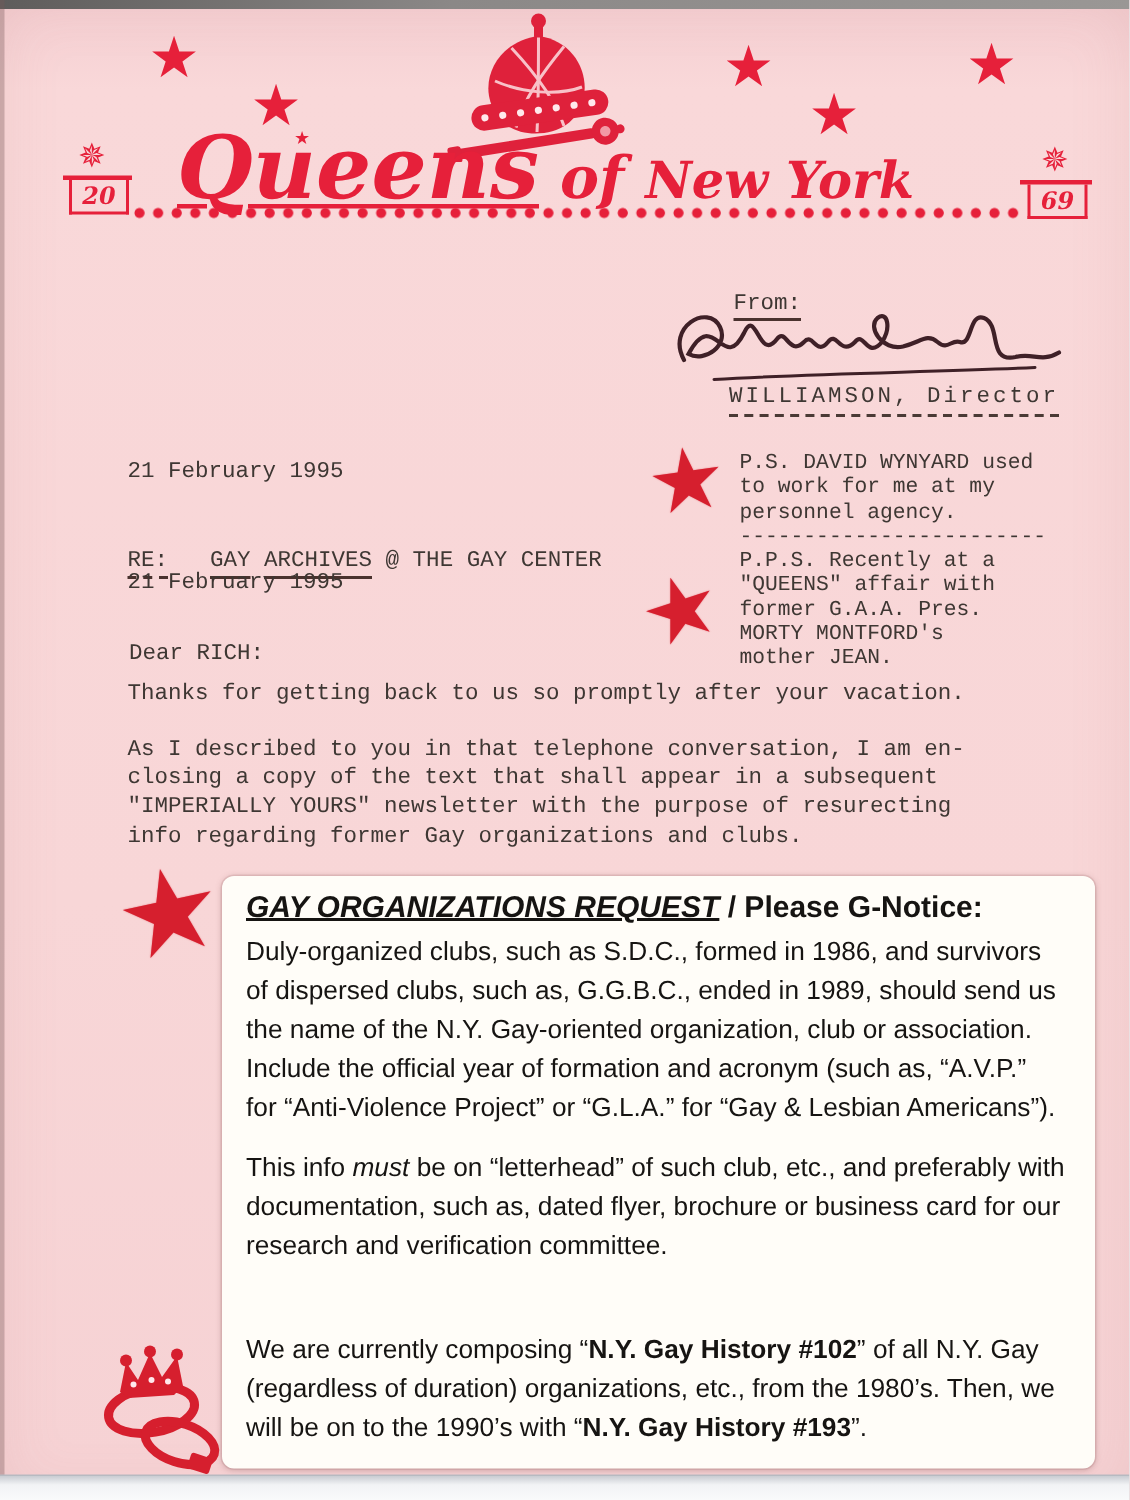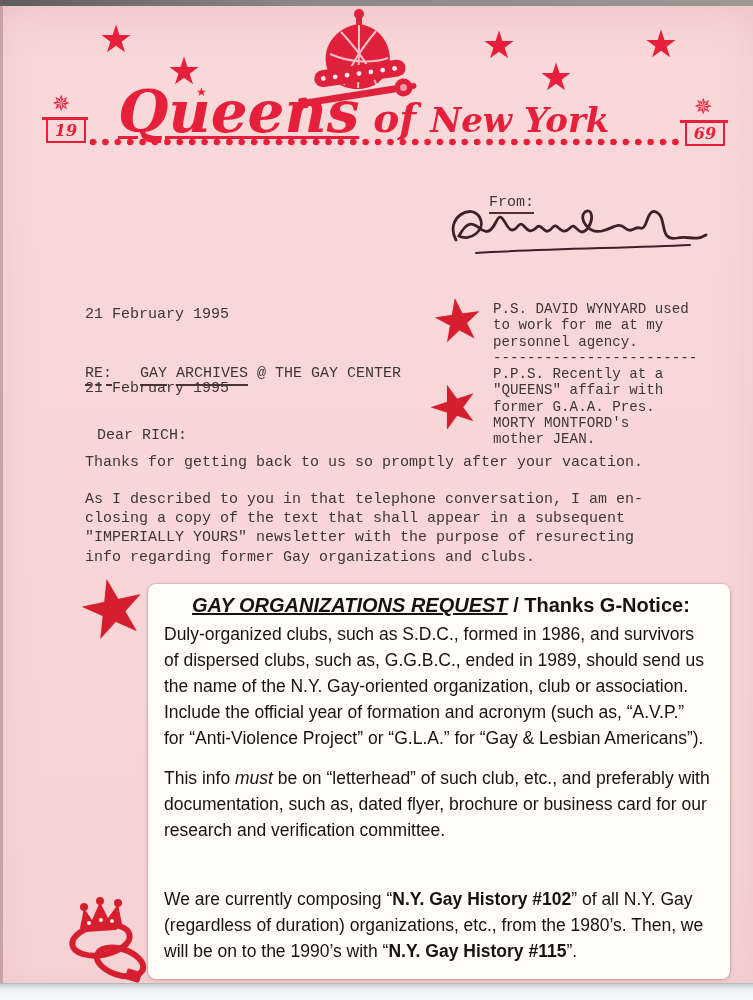--- a/index.html
+++ b/index.html
@@ -42,33 +42,33 @@
         border-bottom:2px solid #4a322e;padding-bottom:1px;}
   .sig{position:absolute;left:446px;top:198px;}
   .sender-name{position:absolute;left:486px;top:256px;font-size:15px;letter-spacing:2px;
         border-bottom:2px dashed #4a3a35;padding-bottom:3px;}
   .date1{position:absolute;left:85px;top:306px;font-size:15px;}
   .re-line{position:absolute;left:85px;top:341px;font-size:15px;margin-top:24px;}
   .u-dash{border-bottom:2px dashed #4a322e;padding-bottom:2px;}
   .u-solid{border-bottom:2px solid #4a322e;padding-bottom:2px;}
   .re-gap{display:inline-block;width:28px;}
   .date2{position:absolute;left:85px;top:380px;font-size:15px;}
-  .salutation{position:absolute;left:97px;top:427px;font-size:15px;}
+  .salutation{position:absolute;left:86px;top:427px;font-size:15px;}
   .ps-block{position:absolute;left:493px;top:301px;width:218px;font-size:14.2px;line-height:16.3px;}
   .body-p1{position:absolute;left:85px;top:454px;font-size:15px;}
   .body-p2{position:absolute;left:85px;top:490px;font-size:15px;line-height:19.2px;}
   .body-p3{position:absolute;left:85px;top:572px;font-size:15px;}
 
   
   .notice{position:absolute;left:148px;top:584px;width:582px;height:395px;box-sizing:border-box;
         background:#fffdf8;border-radius:8px;padding:9px 12px 6px 16px;
         font-family:"Liberation Sans",sans-serif;color:#161412;font-size:17.5px;line-height:26px;
         box-shadow:0 1px 4px rgba(120,70,70,.35),0 0 0 1px rgba(170,120,120,.18);}
   .n-head{font-size:20px;font-weight:bold;line-height:25px;margin-bottom:3px;}
-  .n-head .hu{font-style:italic;text-decoration:underline;text-decoration-thickness:2px;margin-left:28px;}
+  .n-head .hu{font-style:italic;text-decoration:underline;text-decoration-thickness:2px;}
   .n-p{white-space:pre-line;margin:0 0 14px 0;}
   .n-p2{margin-bottom:24px;}
   .n-p3{margin-bottom:14px;margin-top:43px;}
   .n-call{font-weight:bold;font-style:italic;margin-bottom:3px;}
   .contacts{display:flex;justify-content:space-between;}
   .c-col{text-align:right;white-space:pre;font-size:18px;line-height:21px;}
   .c-left{width:266px;}
   .c-right{width:277px;}
 
   .rings{position:absolute;left:56px;top:890px;}
@@ -125,33 +125,34 @@
       <span class="w-queens">Queens</span>
       <span class="w-of">of</span>
       <span class="w-newyork">New York</span>
     </div>
     <span class="i-dot-star">★</span>
 
     <span class="ornament" style="left:52px;top:93px">✵</span>
     <span class="ornament" style="left:694px;top:96px">✵</span>
     <div class="shelf" style="left:42px;top:117px;width:46px"></div>
     <div class="shelf" style="left:680px;top:120px;width:48px"></div>
-    <div class="yearbox" style="left:46px;top:120px">19</div>
+    <div class="yearbox" style="left:46px;top:120px">20</div>
     <div class="yearbox" style="left:685px;top:123px">69</div>
     <div class="dotted-rule"></div>
   </div>
 
 
   <span class="mono from-label">From:</span>
   <svg class="sig" width="266" height="66" viewBox="0 0 266 66">
     <g fill="none" stroke="#3f2027" stroke-width="2.8" stroke-linecap="round">
       <path d="M10,42 C-2,20 26,4 34,20 C40,32 24,44 13,38 C30,6 36,52 50,24 C58,6 60,44 72,28 C78,20 80,40 90,30 C96,23 98,40 106,30 C112,22 114,40 124,30 C130,22 132,42 142,30 C148,21 146,9 139,14 C132,20 142,36 156,33 C168,30 172,24 179,30 C186,36 188,28 194,30 C202,33 200,10 210,14 C222,19 212,44 231,40 C243,37 248,44 260,37"></path>
       <path d="M30,55 C95,51 180,50 244,47" stroke-width="2"></path>
     </g>
   </svg>
+  <span class="mono sender-name">WILLIAMSON, Director</span>
 
   <div class="mono date1">21 February 1995</div>
 
   <div class="mono re-line">
     <span class="u-dash">RE:</span><span class="re-gap"></span><span class="u-solid">GAY</span>
     <span class="u-solid">ARCHIVES</span>
     <span>@ THE GAY CENTER</span>
   </div>
 
   <div class="mono date2">21 February 1995</div>
@@ -175,33 +176,33 @@
   <div class="mono body-p1">Thanks for getting back to us so promptly after your vacation.</div>
   <div class="mono pre body-p2">As I described to you in that telephone conversation, I am en-
 closing a copy of the text that shall appear in a subsequent
 "IMPERIALLY YOURS" newsletter with the purpose of resurecting
 info regarding former Gay organizations and clubs.</div>
 
   <span class="stamp-star" style="left:78px;top:570px;font-size:78px;transform:rotate(-12deg);z-index:3">★</span>
 
   <div class="notice">
     <div class="n-head">
-      <span class="hu">GAY ORGANIZATIONS REQUEST</span><span> / Thanks G-Notice:</span>
+      <span class="hu">GAY ORGANIZATIONS REQUEST</span><span> / Please G-Notice:</span>
     </div>
     <p class="n-p">Duly-organized clubs, such as S.D.C., formed in 1986, and survivors
 of dispersed clubs, such as, G.G.B.C., ended in 1989, should send us
 the name of the N.Y. Gay-oriented organization, club or association.
 Include the official year of formation and acronym (such as, “A.V.P.”
 for “Anti-Violence Project” or “G.L.A.” for “Gay &amp; Lesbian Americans”).</p>
     <p class="n-p n-p2"><span>This info </span><i>must</i><span> be on “letterhead” of such club, etc., and preferably with
 documentation, such as, dated flyer, brochure or business card for our
 research and verification committee.</span></p>
     <p class="n-p n-p3"><span>We are currently composing “</span><b>N.Y. Gay History #102</b><span>” of all N.Y. Gay
 (regardless of duration) organizations, etc., from the 1980’s. Then, we
-will be on to the 1990’s with “</span><b>N.Y. Gay History #115</b><span>”.</span></p>
+will be on to the 1990’s with “</span><b>N.Y. Gay History #193</b><span>”.</span></p>
     <div class="n-call">Please send such Gay history/culture info to both:</div>
     <div class="contacts">
       <div class="c-col c-left">
         
         
         
       </div>
       <div class="c-col c-right">
         
         

